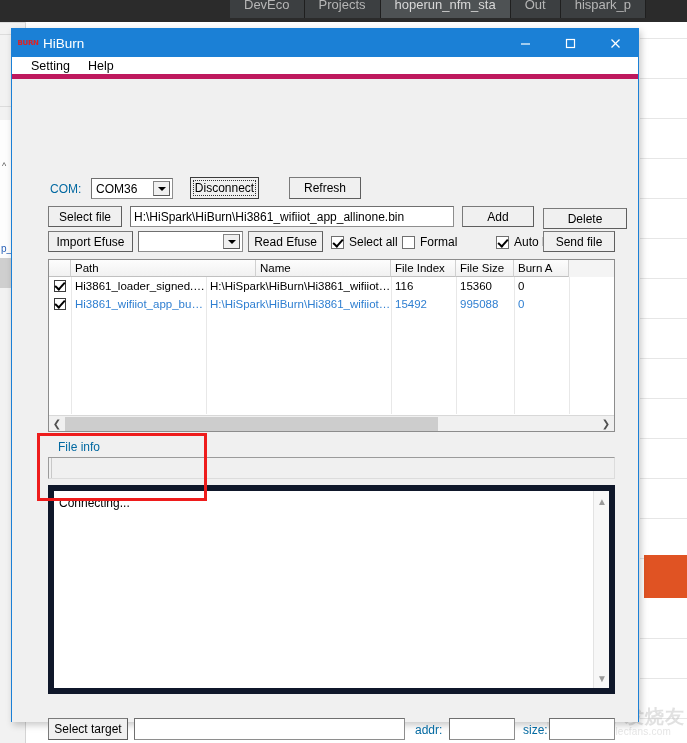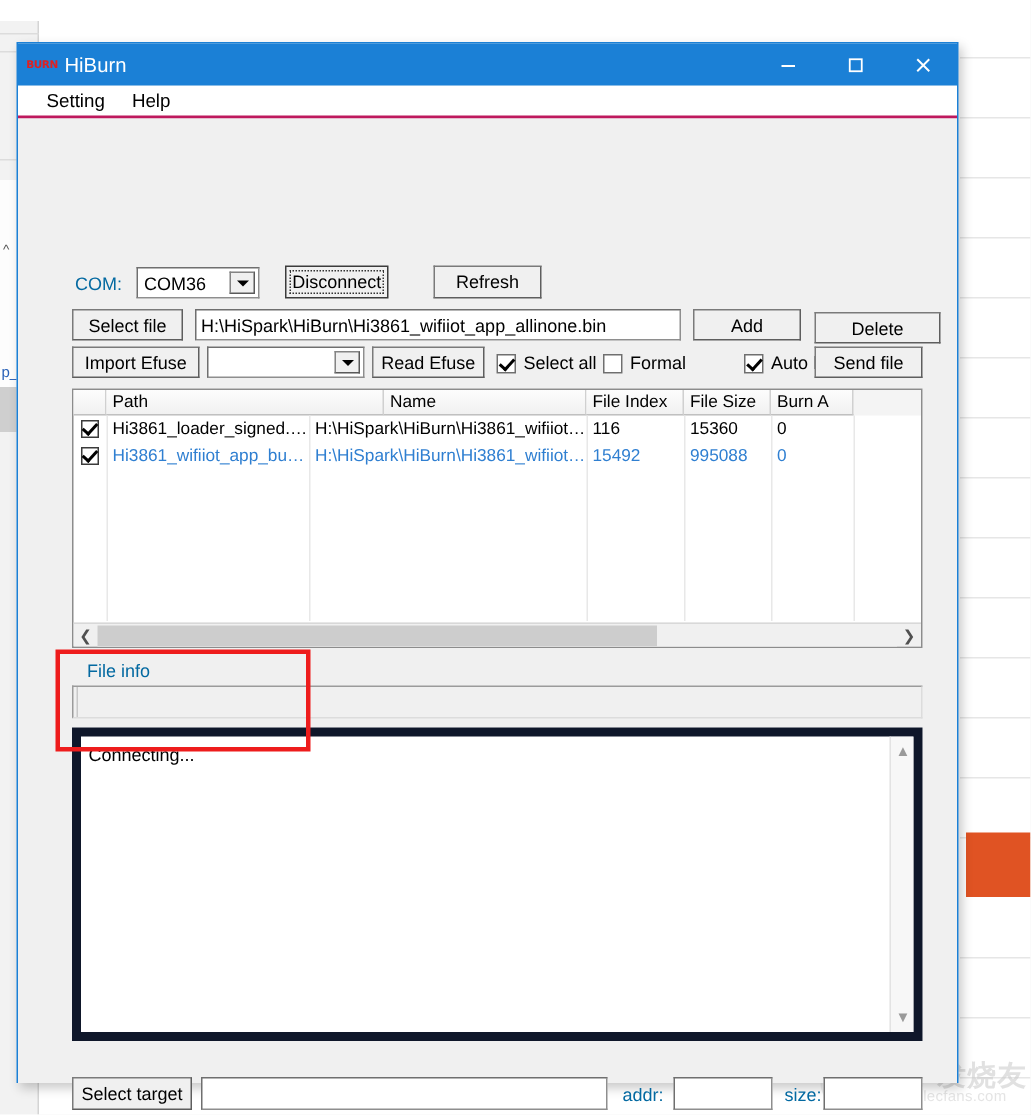--- a/index.html
+++ b/index.html
@@ -129,21 +129,21 @@
   .win-btn {
     width: 45px; height: 28px;
     display: flex; align-items: center; justify-content: center;
     color: #ffffff; font-size: 13px;
   }
   .win-btn svg { display: block; }
 
   .menubar {
     height: 22px; background: #ffffff;
     display: flex; align-items: center;
-    border-bottom: 2px solid #be185d;
+    border-bottom: 5px solid #be185d;
   }
   .menu-item {
     font-size: 12.5px; color: #000; padding: 2px 9px 2px 9px;
     line-height: 16px;
   }
   .menubar .menu-item:first-child { margin-left: 10px; }
 
   .client {
     position: relative;
     height: 643px;
@@ -362,20 +362,29 @@
   <div class="bg-left-panel">
     <div class="bg-divline" style="top:8px"></div>
     <div class="bg-divline" style="top:20px"></div>
     <div class="bg-divline" style="top:92px"></div>
   </div>
   <div class="bg-left-white"></div>
   <div class="bg-left-sel"></div>
   <div class="bg-left-mark">^</div>
   <div class="bg-left-mark2">p_</div>
 
+  <div class="tabstrip">
+    <div class="tabs-inner">
+      <div class="tab">DevEco</div>
+      <div class="tab">Projects</div>
+      <div class="tab tab-active">hoperun_nfm_sta</div>
+      <div class="tab">Out</div>
+      <div class="tab">hispark_p</div>
+    </div>
+  </div>
 
   <div class="watermark">
     <div class="wm-circle"></div>
     <div class="wm-slash"></div>
     <div class="wm-dot d1"></div>
     <div class="wm-dot d2"></div>
     <div class="wm-cn">电子发烧友</div>
     <div class="wm-url">www.elecfans.com</div>
   </div>
 

